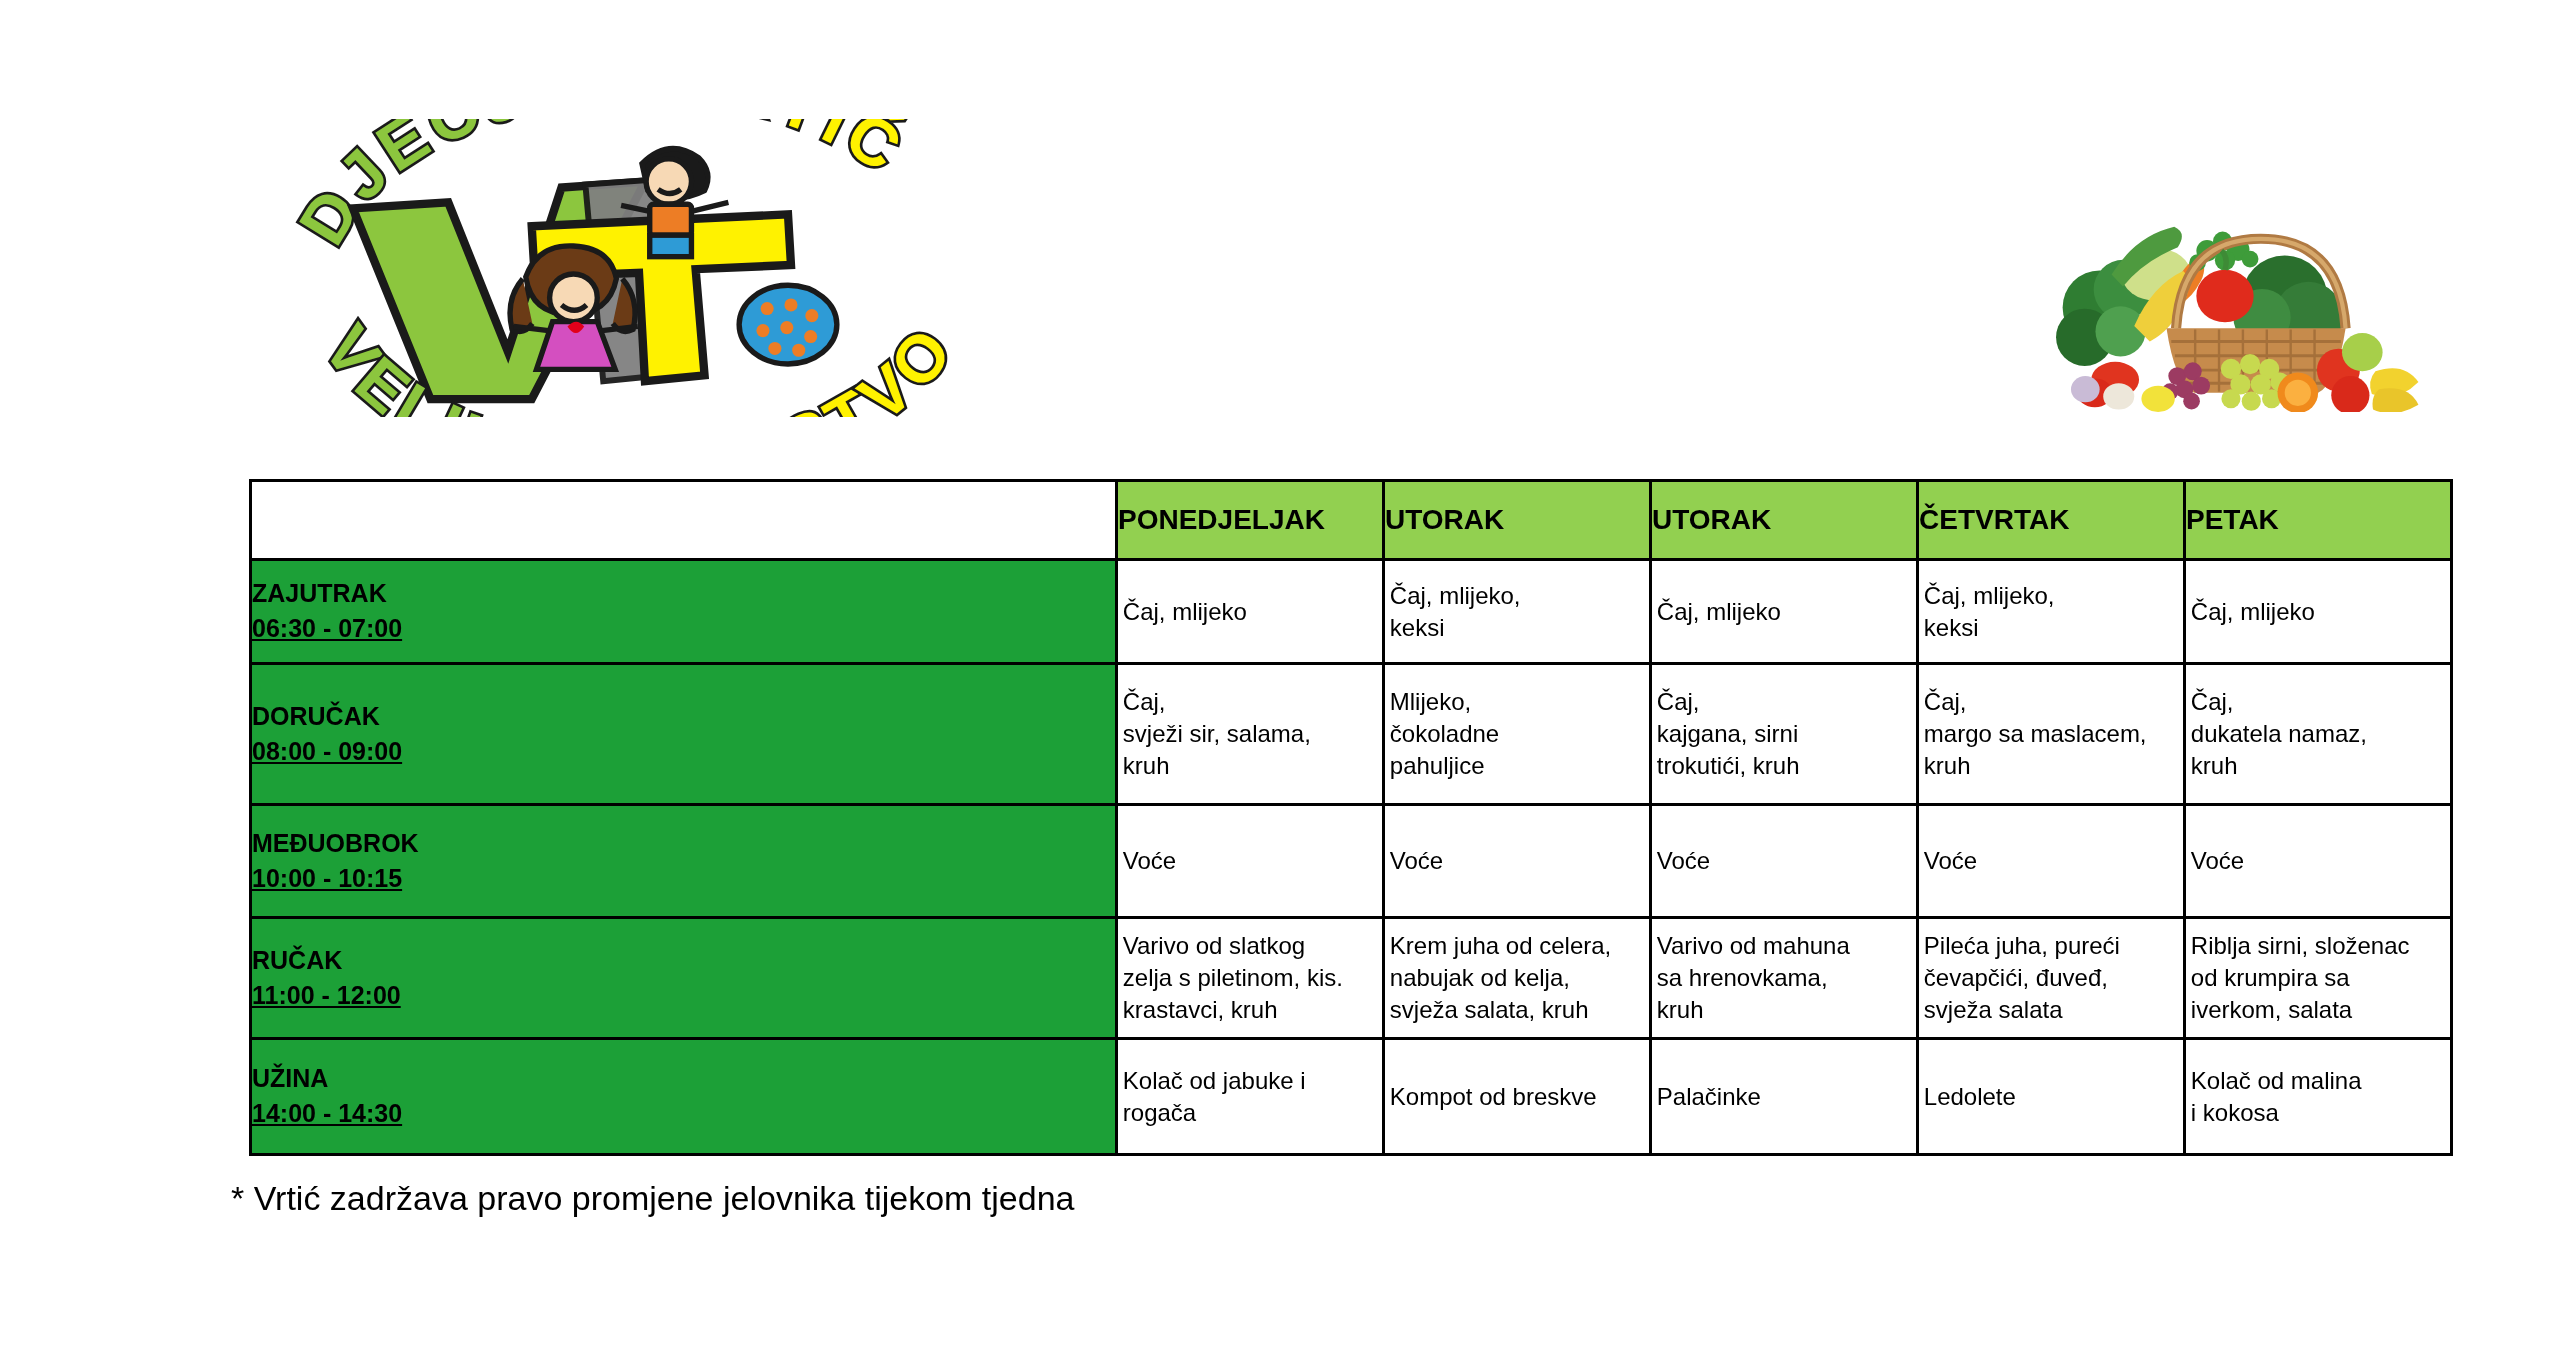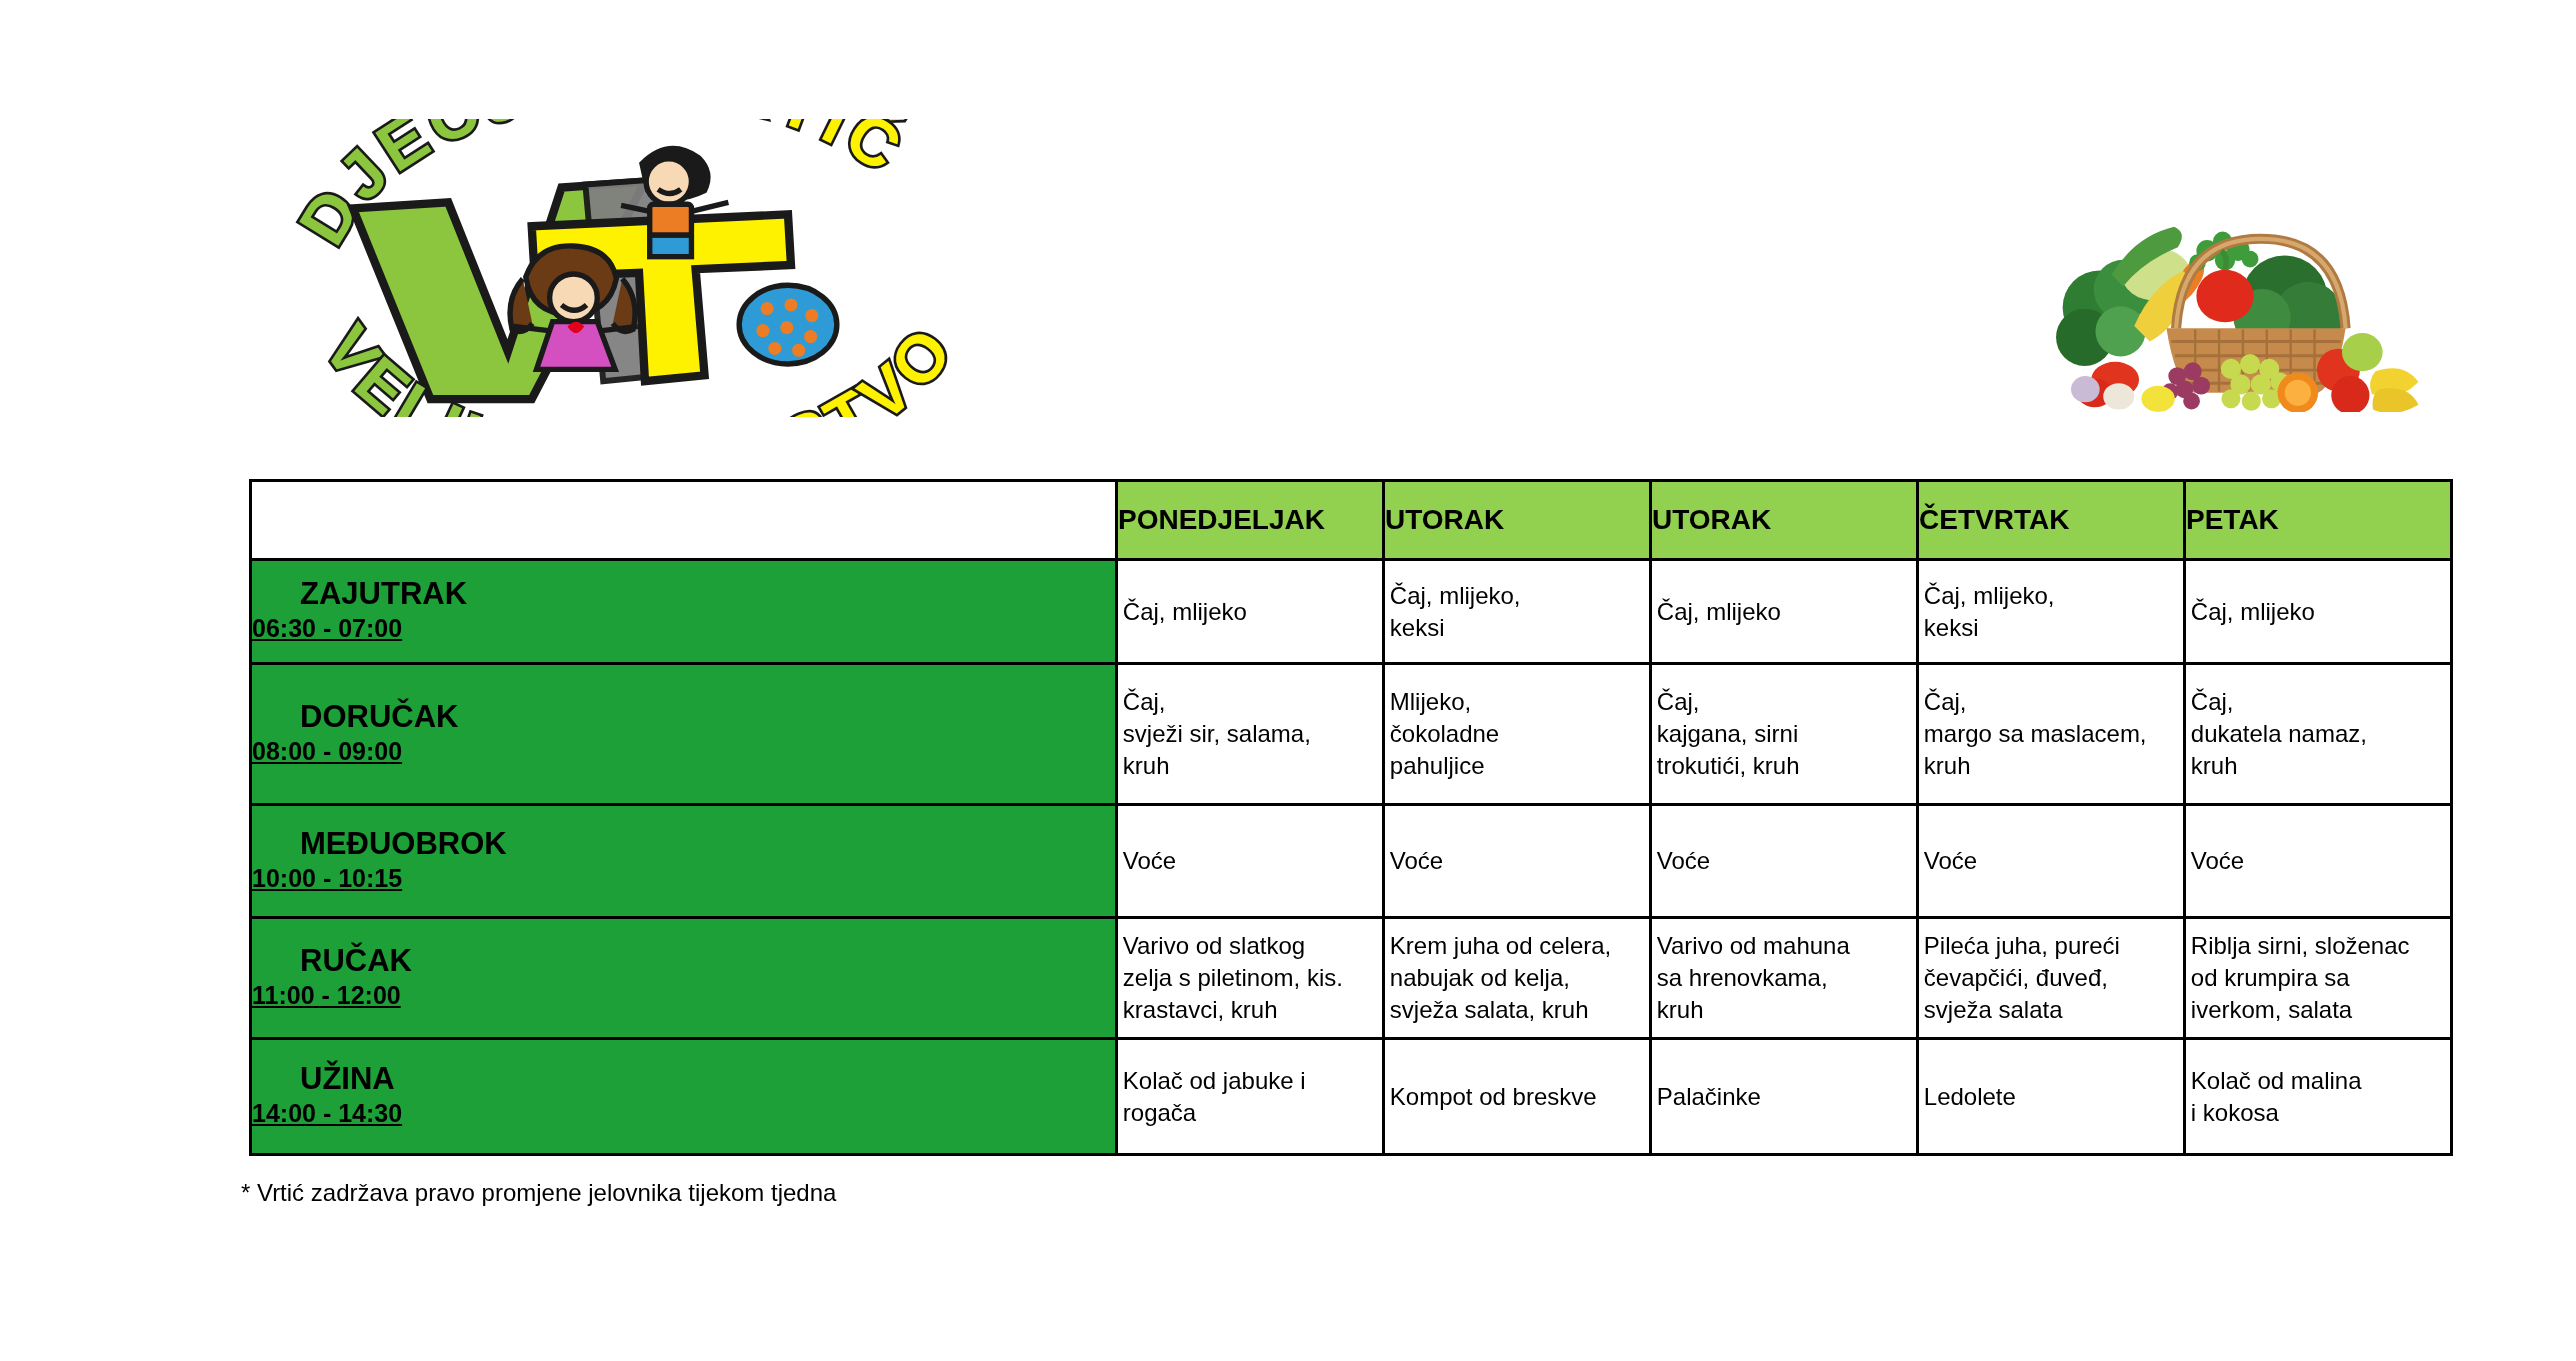--- a/index.html
+++ b/index.html
@@ -93,25 +93,24 @@
     font-size: 28px;
     color: #000;
     white-space: nowrap;
   }
 
   td.meal-label {
     background: #1CA037;
   }
   td.meal-label .ml-name {
     font-weight: bold;
-    font-size: 31px;
+    font-size: 25px;
     color: #000;
     line-height: 33px;
     white-space: nowrap;
-    margin-left: 48px;
   }
   td.meal-label .ml-time {
     font-weight: bold;
     font-size: 25px;
     color: #000;
     line-height: 36px;
     white-space: nowrap;
     text-decoration: underline;
   }
 
@@ -129,23 +128,23 @@
   
   tr.r-zajutrak td { height: 101px; }
   tr.r-dorucak  td { height: 138px; }
   tr.r-meduobrok td { height: 110px; }
   tr.r-rucak     td { height: 118px; }
   tr.r-uzina     td { height: 113px; }
 
   
   #footnote {
     position: absolute;
-    left: 241px;
+    left: 231px;
     top: 1179px;
-    font-size: 24px;
+    font-size: 34px;
     color: #000;
     white-space: nowrap;
   }
 </style>
 </head>
 <body>
 
 <div id="header-band">
 
   <div id="logo">

